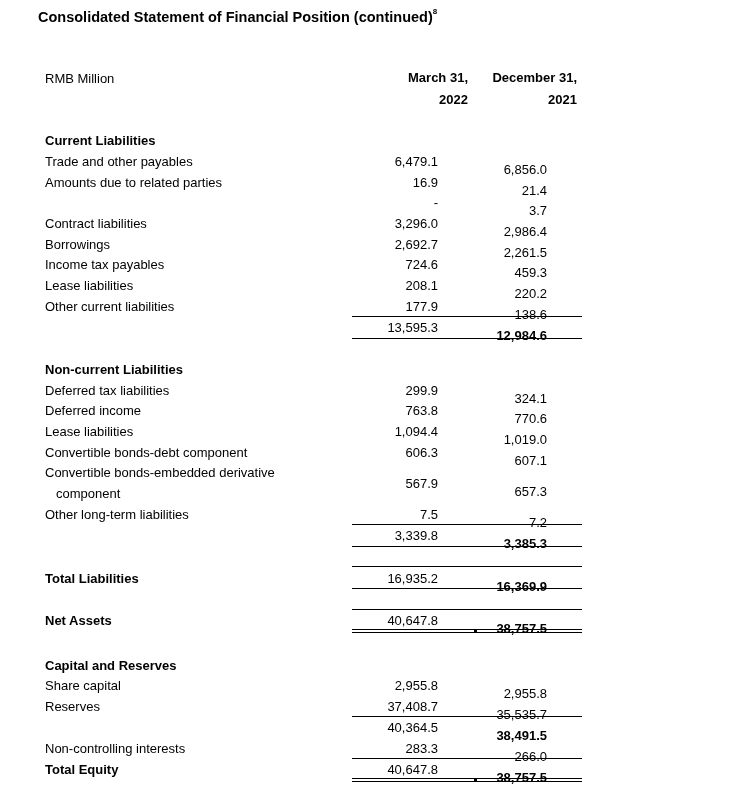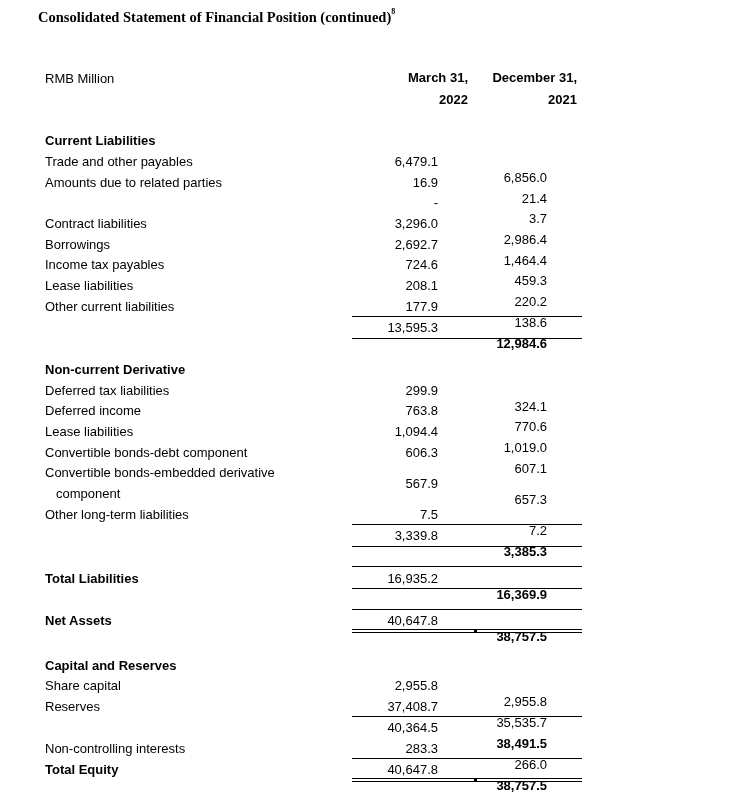--- a/index.html
+++ b/index.html
@@ -1,28 +1,28 @@
 <!DOCTYPE html>
 <html><head>
 <meta charset="utf-8">
 <style>
   html, body { margin: 0; padding: 0; background: #ffffff; }
   body { width: 743px; height: 805px; position: relative; overflow: hidden;
          font-family: "Liberation Sans", sans-serif; color: #000; font-size: 13px; }
-  .title { position: absolute; left: 38px; top: 9px; font-size: 14.5px; font-weight: bold; font-family: Liberation Serif, serif; }
+  .title { position: absolute; left: 38px; top: 9px; font-size: 14.5px; font-weight: bold; }
   .title sup { font-size: 8px; vertical-align: top; position: relative; top: -2px; }
   .unit { position: absolute; left: 45px; top: 71px; }
   .colhead { position: absolute; font-weight: bold; text-align: right; line-height: 22px; }
   .ch1 { right: 275px; top: 67px; }
   .ch2 { right: 166px; top: 67px; }
   .row { position: absolute; left: 0; width: 713px; height: 21px; }
   .row .lbl { position: absolute; left: 45px; top: 0; white-space: nowrap; }
   .row .lbl.indent { left: 56px; }
   .row .v1 { position: absolute; right: 275px; top: 0; text-align: left; }
-  .row .v2 { position: absolute; right: 166px; top: 16px; text-align: right; }
+  .row .v2 { position: absolute; right: 166px; top: 8px; text-align: right; }
   .bold { font-weight: bold; }
   .line { position: absolute; left: 352px; width: 230px; height: 0; border-top: 1px solid #000; }
   .dline { position: absolute; left: 352px; width: 230px; height: 2px;
            border-top: 1px solid #000; border-bottom: 1px solid #000; }
   .tick { position: absolute; left: 474px; width: 3px; height: 3px; background: #000; }
 </style>
 </head>
 <body>
 
 <div class="title"><span>Consolidated Statement of Financial Position (continued)</span><sup>8</sup></div>
@@ -55,21 +55,21 @@
   <span class="v2">3.7</span>
 </div>
 <div class="row" style="top:216px">
   <span class="lbl">Contract liabilities</span>
   <span class="v1">3,296.0</span>
   <span class="v2">2,986.4</span>
 </div>
 <div class="row" style="top:237px">
   <span class="lbl">Borrowings</span>
   <span class="v1">2,692.7</span>
-  <span class="v2">1,464.4</span>
+  <span class="v2">2,261.5</span>
 </div>
 <div class="row" style="top:257px">
   <span class="lbl">Income tax payables</span>
   <span class="v1">724.6</span>
   <span class="v2">459.3</span>
 </div>
 <div class="row" style="top:278px">
   <span class="lbl">Lease liabilities</span>
   <span class="v1">208.1</span>
   <span class="v2">220.2</span>
@@ -80,21 +80,21 @@
   <span class="v2">138.6</span>
 </div>
 <div class="line" style="top:316px"></div>
 <div class="row" style="top:320px">
   <span class="v1">13,595.3</span>
   <span class="v2 bold">12,984.6</span>
 </div>
 <div class="line" style="top:338px"></div>
 
 <div class="row" style="top:362px">
-  <span class="lbl bold">Non-current Derivative</span>
+  <span class="lbl bold">Non-current Liabilities</span>
 </div>
 <div class="row" style="top:383px">
   <span class="lbl">Deferred tax liabilities</span>
   <span class="v1">299.9</span>
   <span class="v2">324.1</span>
 </div>
 <div class="row" style="top:403px">
   <span class="lbl">Deferred income</span>
   <span class="v1">763.8</span>
   <span class="v2">770.6</span>

